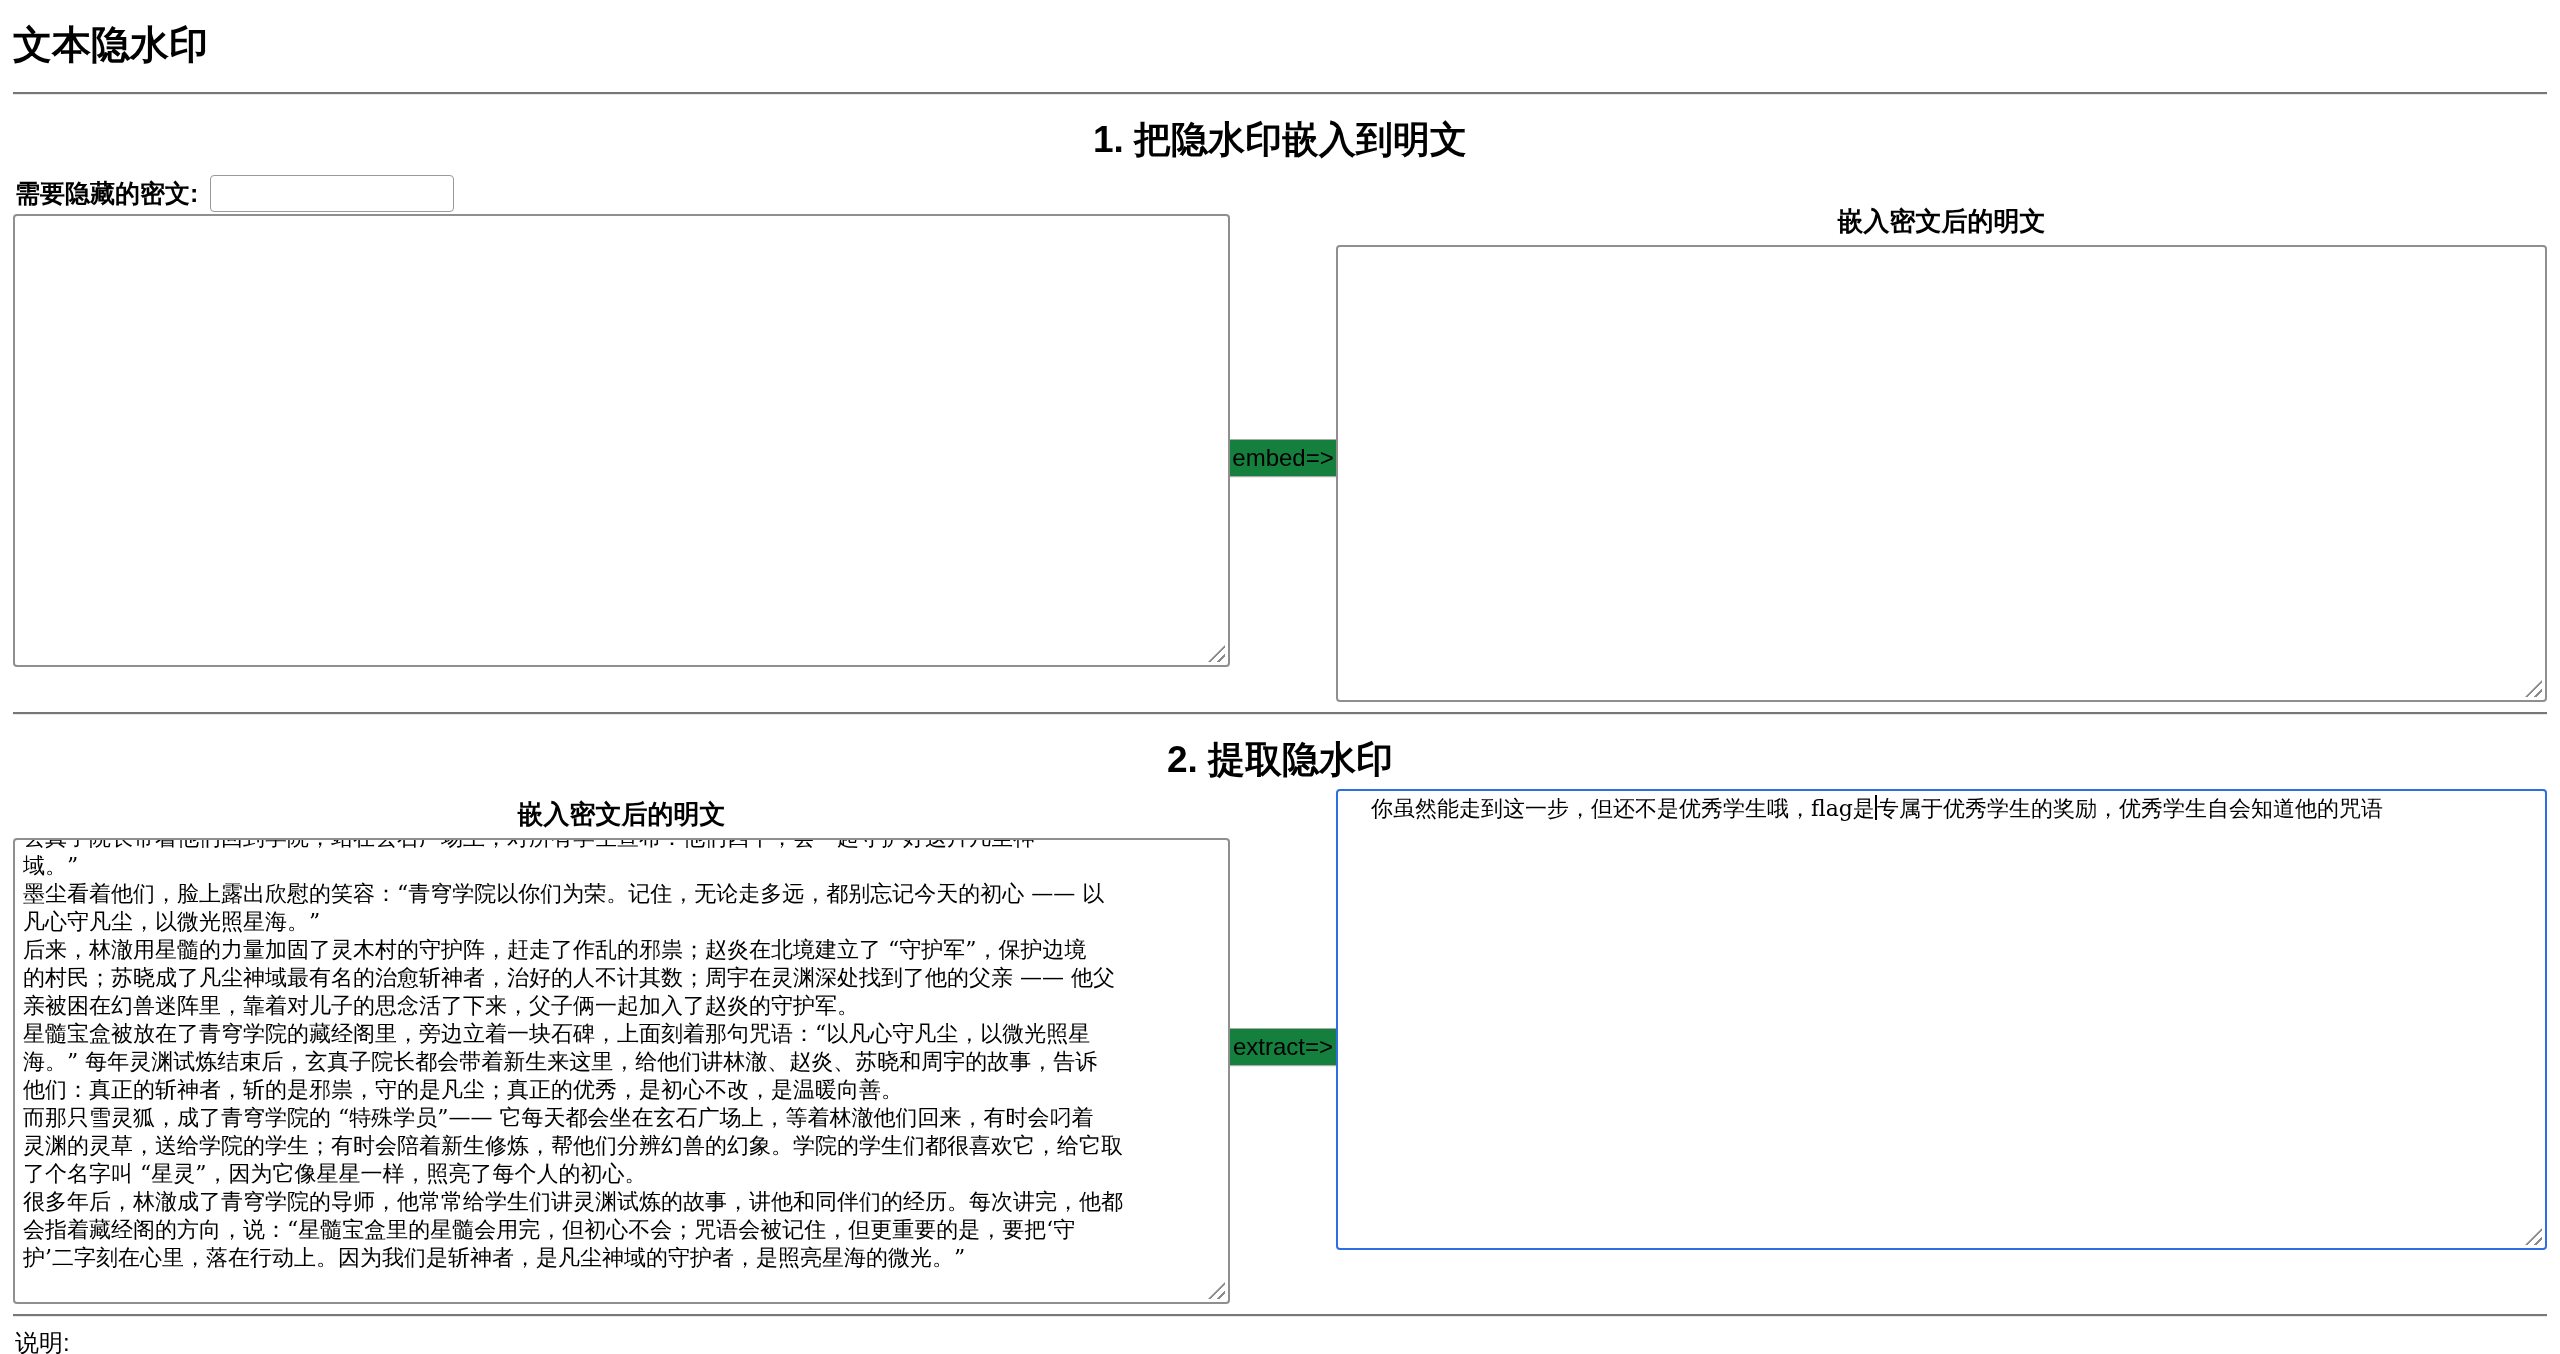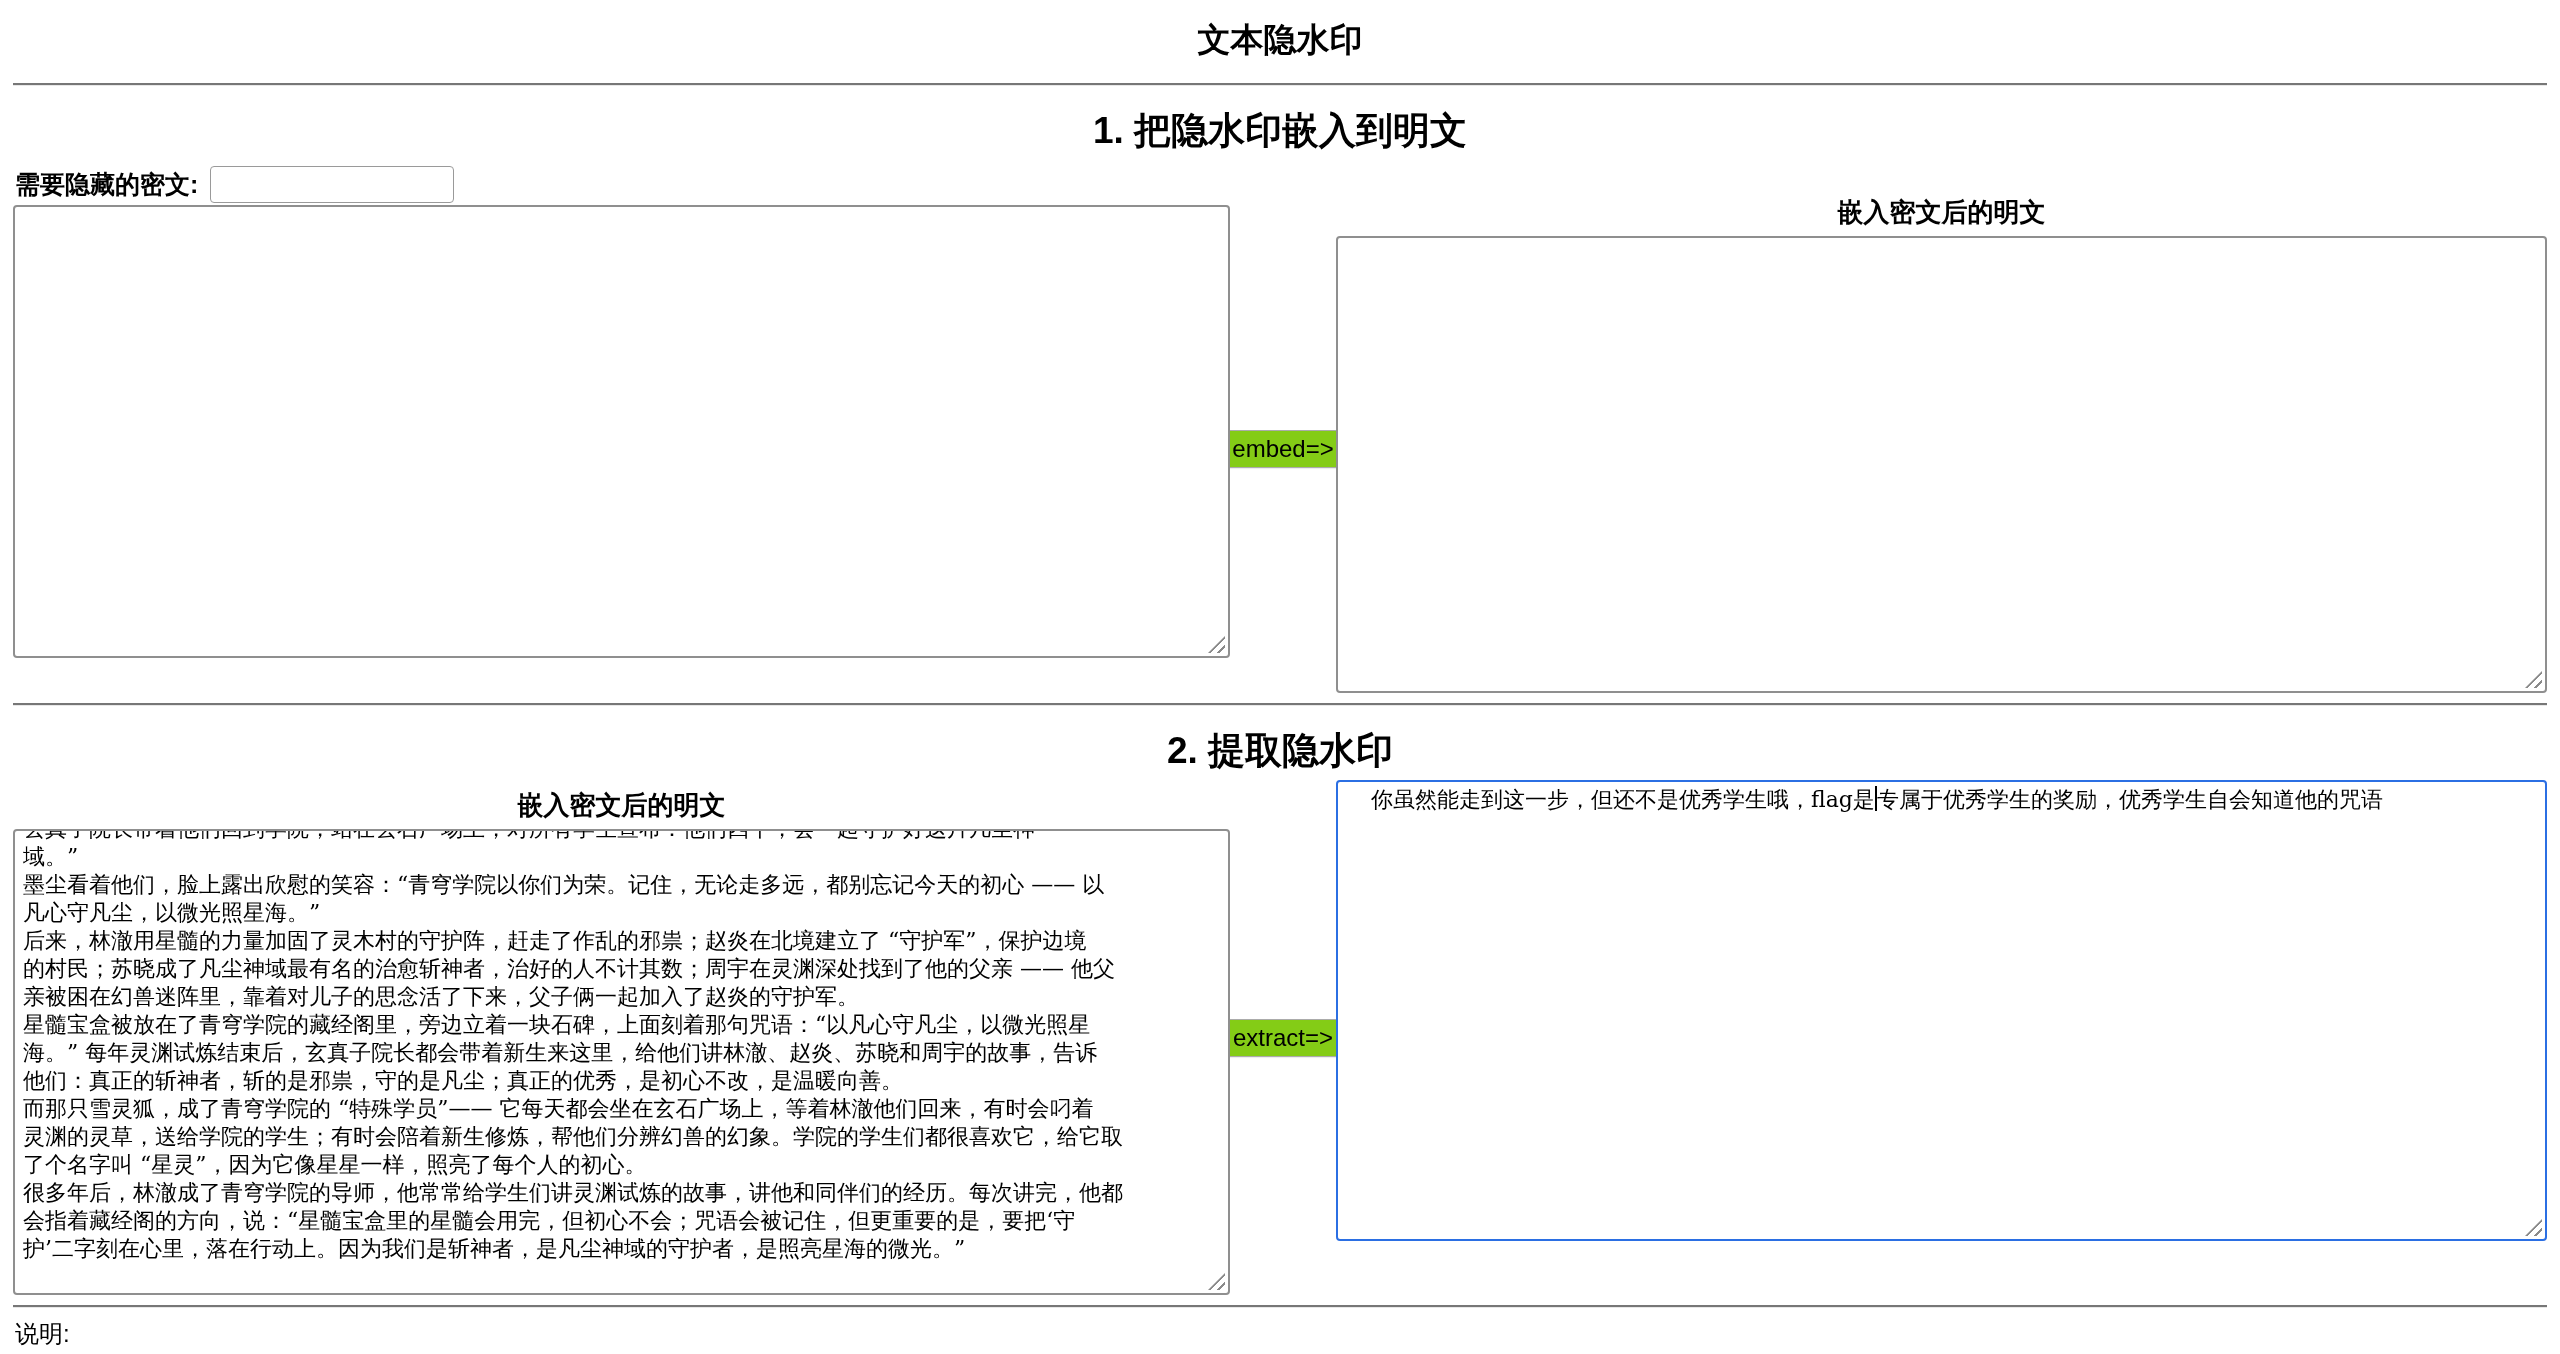--- a/index.html
+++ b/index.html
@@ -3,21 +3,21 @@
 <meta charset="utf-8">
 <style>
   * { box-sizing: border-box; }
   html,body { margin:0; padding:0; background:#fff; }
   body {
     width:2560px; height:1354px; overflow:hidden;
     font-family:"Liberation Sans","DejaVu Sans",sans-serif;
     color:#000; padding:0 13px;
   }
   .page-title {
-    text-align:center; font-size:33px; font-weight:bold;
+    text-align:left; font-size:39px; font-weight:bold;
     margin:18px 0 20px 0;
   }
   hr.rule {
     border:none; border-top:2px solid #777; border-bottom:1px solid #e8e8e8;
     margin:10px 0 6px 0;
   }
   .section-heading {
     text-align:center; font-size:37px; font-weight:bold;
     margin:20px 0 4px 0;
   }
@@ -56,21 +56,21 @@
   .ta-inner {
     padding:4px 8px; white-space:pre-wrap; word-break:break-all;
   }
   .ta-inner.scrolled { margin-top:-20px; }
   .s1-ta-left  { height:453px; }
   .s1-ta-right { height:457px; }
   .s2-ta       { height:466px; }
   .s2-ta-right { height:461px;padding-left:25px; }
   .action-button {
     font-size:24px; font-family:"Liberation Sans",sans-serif;
-    background:#84cc16; border:1px solid #ababab; border-radius:7px;
+    background:#15803d; border:1px solid #ababab; border-radius:7px;
     padding:4px 12px; color:#000; cursor:pointer;
     box-shadow:0 1px 1px rgba(0,0,0,0.08);
   }
   .caret {
     display:inline-block; width:2px; height:25px; background:#000;
     vertical-align:-4px;
   }
   .footer-note { font-size:24px; margin:10px 0 0 2px; }
 </style>
 </head>

